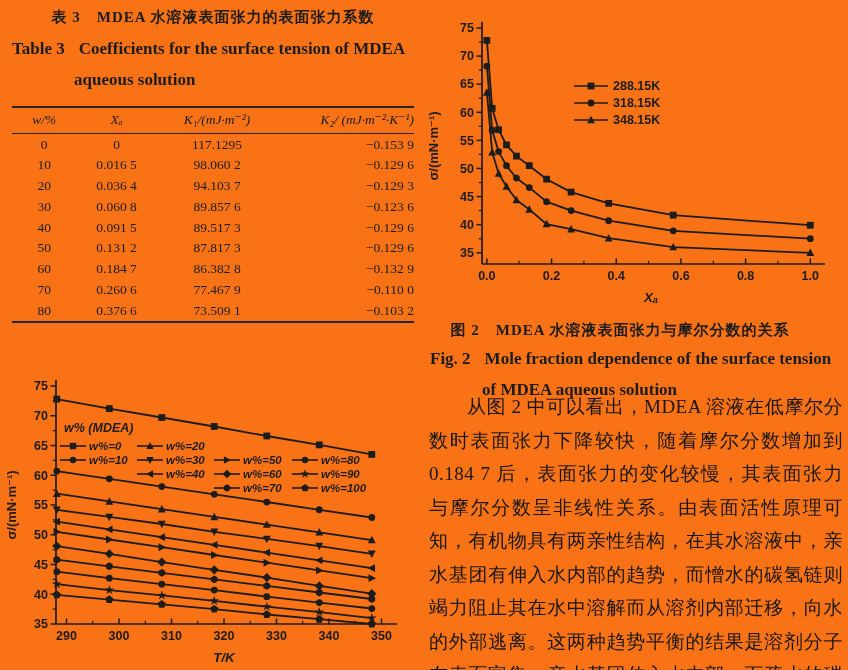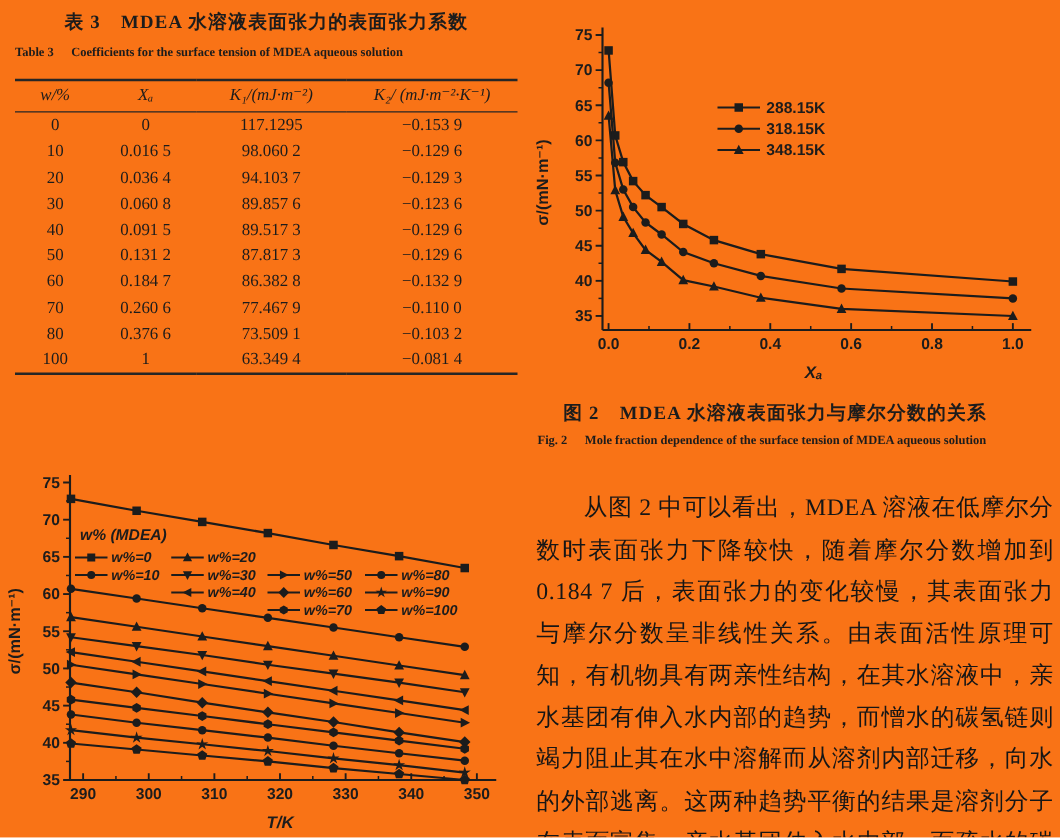--- a/index.html
+++ b/index.html
@@ -8,40 +8,40 @@
     position:relative; width:848px; height:670px; overflow:hidden;
     background:#f97316;
     font-family:"Liberation Serif","DejaVu Serif","DejaVu Sans",serif;
     color:#1c1c1c;
   }
   .cap-zh {
     font-weight:bold; font-size:15px; text-align:center; letter-spacing:1px;
     font-family:"Liberation Serif","DejaVu Serif","DejaVu Sans",serif;
   }
   .cap-en {
-    font-weight:bold; font-size:10px; line-height:1.8;
+    font-weight:bold; font-size:17px; line-height:1.8;
     padding-left:62px; text-indent:-62px;
   }
   .cap-en .cap-label { margin-right:14px; }
   #table3-block { position:absolute; left:12px; top:8px; width:402px; }
   #table3-block .cap-en { margin-top:7px; }
   table.coef {
     width:100%; border-collapse:collapse; margin-top:11px;
     font-size:13.5px;
     border-top:2.2px solid #262626; border-bottom:2.2px solid #262626;
   }
   table.coef th {
     font-style:italic; font-weight:normal; text-align:center;
     padding:3px 0 5px 0; border-bottom:1.4px solid #262626;
   }
   table.coef td { text-align:center; padding:2.4px 0; }
   table.coef th:nth-child(1), table.coef td:nth-child(1) { width:16%; }
   table.coef th:nth-child(2), table.coef td:nth-child(2) { width:20%; }
   table.coef th:nth-child(3), table.coef td:nth-child(3) { width:30%; }
-  table.coef th:nth-child(4), table.coef td:nth-child(4) { width:34%; }
+  table.coef th:nth-child(4), table.coef td:nth-child(4) { width:34%;text-align:right; }
   #fig1 { position:absolute; left:0px; top:368px; }
   #fig2 { position:absolute; left:424px; top:2px; }
   #fig2-cap-zh { position:absolute; left:416px; top:321px; width:408px; }
   #fig2-cap-en { position:absolute; left:430px; top:344px; width:414px; }
   #fig2-cap-en { padding-left:52px; text-indent:-52px; }
   .body-text {
     position:absolute; left:429px; top:390px; width:414px; height:280px;
     overflow:hidden; font-size:19px; line-height:33.5px;
     text-align:justify; text-indent:2em; letter-spacing:0.5px;
     color:#161616;
@@ -111,26 +111,20 @@
             <td>70</td>
             <td>0.260 6</td>
             <td>77.467 9</td>
             <td>−0.110 0</td>
           </tr>
           <tr>
             <td>80</td>
             <td>0.376 6</td>
             <td>73.509 1</td>
             <td>−0.103 2</td>
-          </tr>
-          <tr>
-            <td>100</td>
-            <td>1</td>
-            <td>63.349 4</td>
-            <td>−0.081 4</td>
           </tr>
         </tbody>
     </table>
   </div>
 
   <svg id="fig1" width="424" height="302">
       <line x1="56" y1="12" x2="56" y2="256" stroke="#1c1c1c" stroke-width="1.7"></line>
       <line x1="56" y1="256" x2="397" y2="256" stroke="#1c1c1c" stroke-width="1.7"></line>
       <line x1="56" y1="256" x2="50.5" y2="256" stroke="#1c1c1c" stroke-width="1.5"></line>
       <text x="48" y="260.3" fill="#1c1c1c" font-family="&quot;Liberation Sans&quot;,&quot;DejaVu Sans&quot;,sans-serif" text-anchor="end" font-size="12.5" font-weight="bold">35</text>

